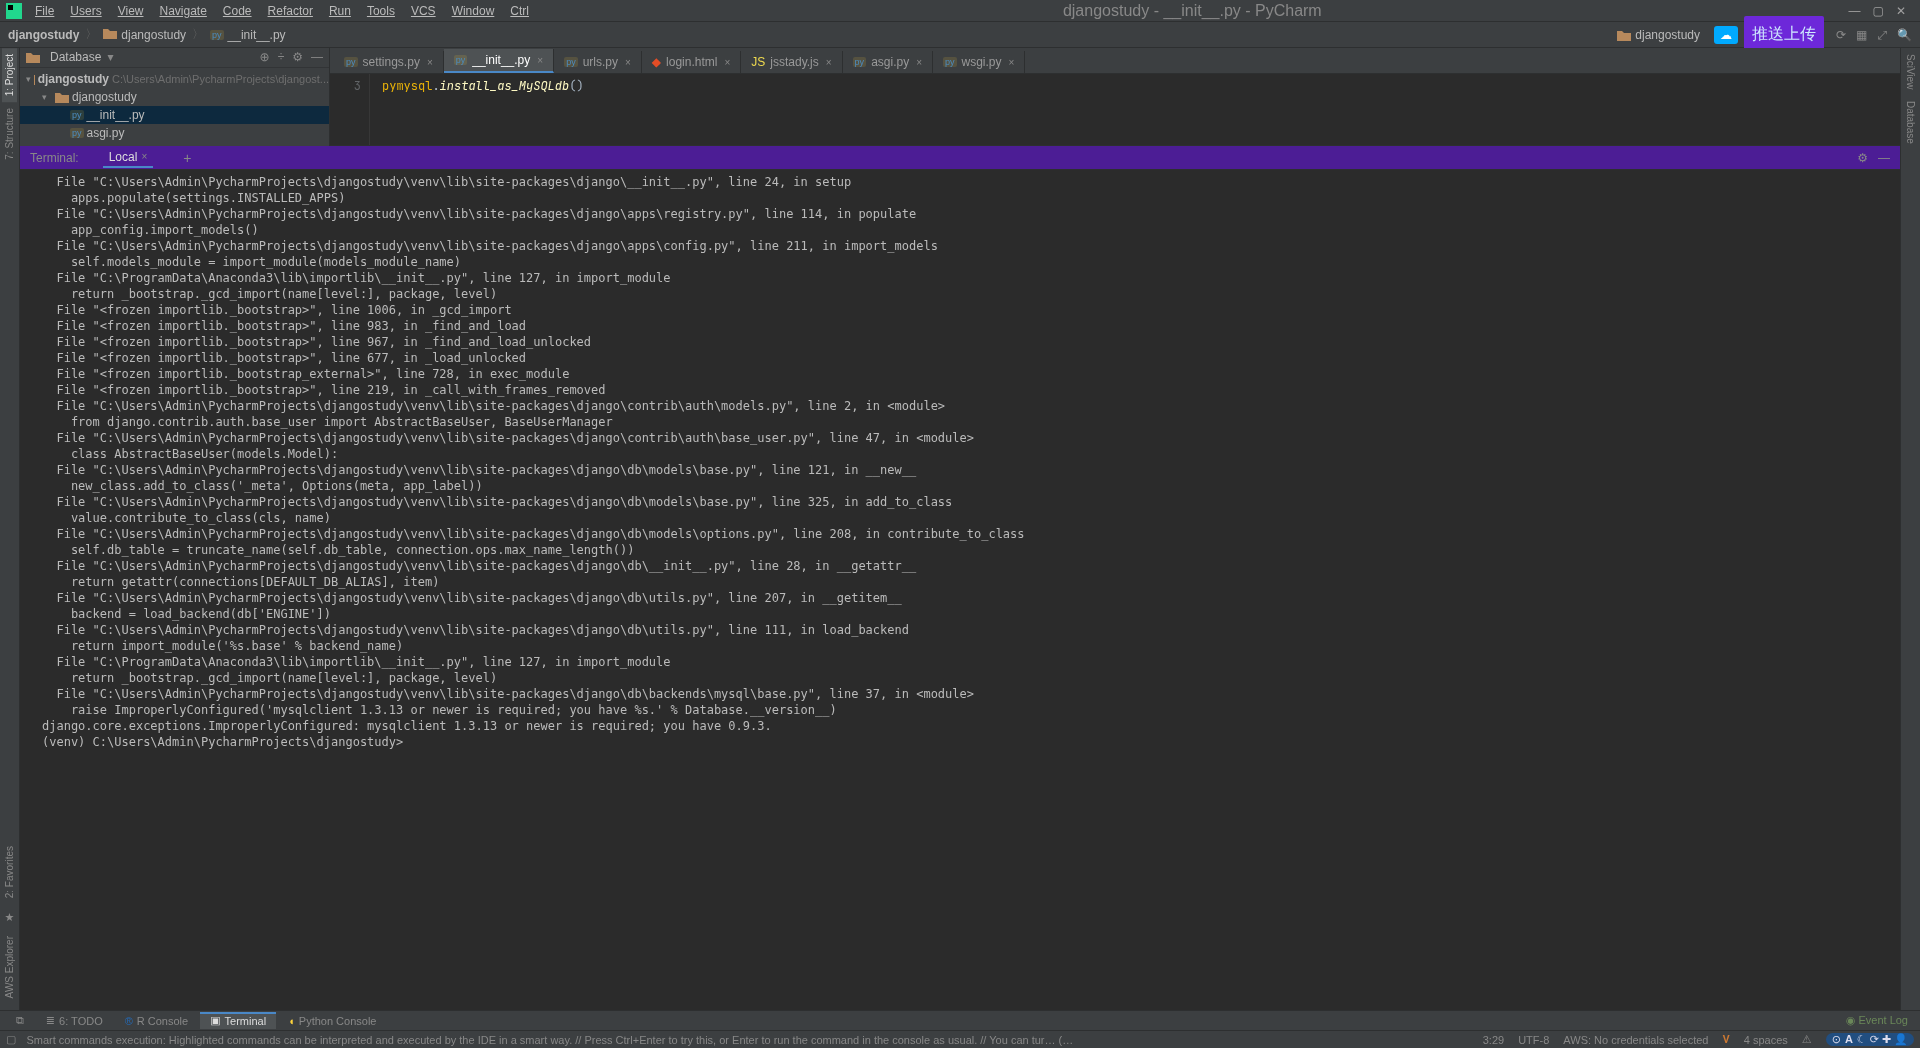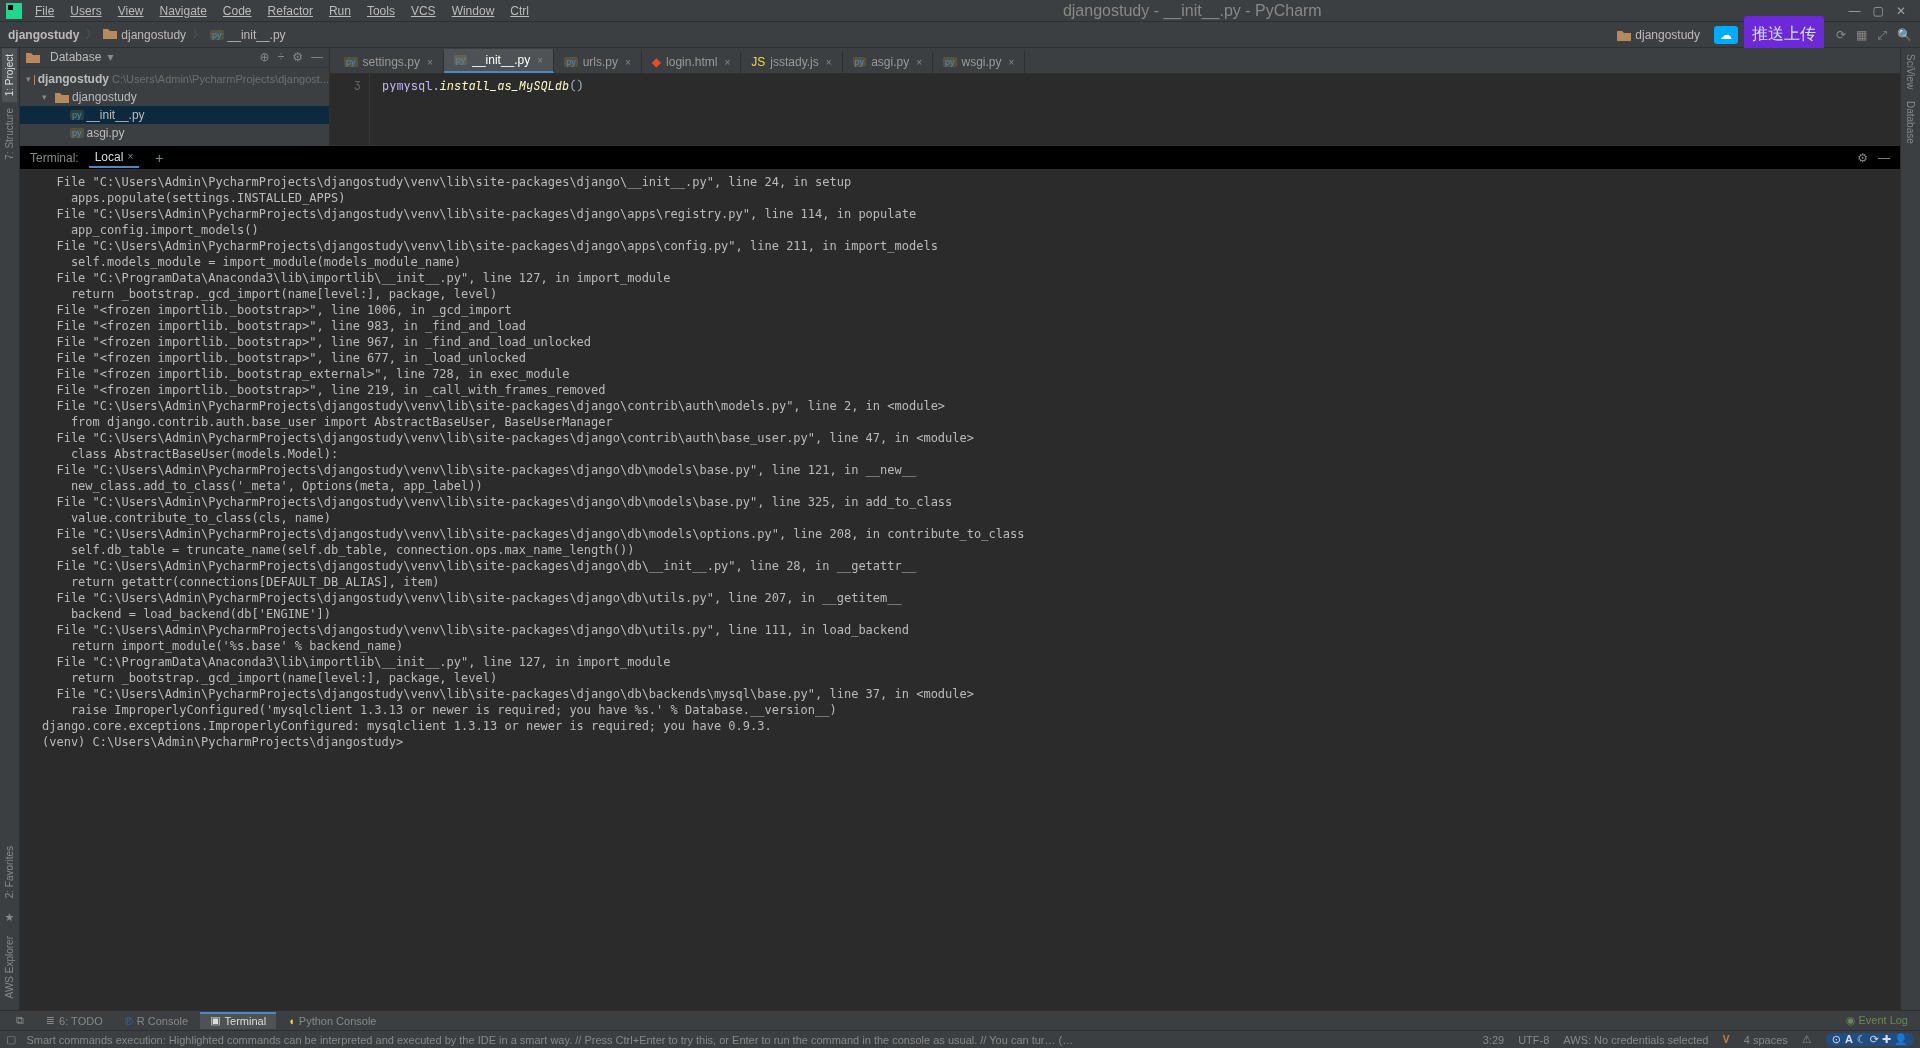--- a/index.html
+++ b/index.html
@@ -117,25 +117,25 @@
 
 .editor-area { flex:1; display:flex; flex-direction:column; background:#2b2b2b; border-bottom:1px solid #2d2f30; min-width:0;}
 .tab-row { height:26px; background:#3c3f41; display:flex; align-items:flex-end; border-bottom:1px solid #2d2f30; padding-left:4px; }
 .tab { display:flex; align-items:center; gap:5px; padding:4px 10px; font-size:12px; color:#999; border-right:1px solid #2d2f30; cursor:pointer;}
 .tab.active { background:#4e5254; color:#fff; border-bottom:2px solid #4a88c7; }
 .tab-close { color:#888; font-size:10px; margin-left:2px;}
 .code-area { flex:1; display:flex; font-family: "JetBrains Mono", Consolas, monospace; font-size:12px; background:#2b2b2b; }
 .code-gutter { width: 40px; text-align:right; padding:4px 8px 0 0; color:#606366; border-right:1px solid #373737; }
 .code-body { flex:1; padding:4px 0 0 12px; color:#a9b7c6; }
 .code-fn { color:#fef9c3;font-style:italic; }
-.code-mod { color:#c4b5fd; }
+.code-mod { color:#eab308; }
 .code-paren { color:#a9b7c6; }
 
 .terminal-panel { flex:1; display:flex; flex-direction:column; background:#2b2b2b; min-height:0;}
-.term-header { height:24px; background:#000000; display:flex; align-items:center; padding:0 10px; gap:10px; border-bottom:1px solid #2d2f30;}
+.term-header { height:24px; background:#4c1d95; display:flex; align-items:center; padding:0 10px; gap:24px; border-bottom:1px solid #2d2f30;}
 .term-title { color:#888; font-size:12px; }
 .term-tab { color:#ddd; font-size:12px; border-bottom:2px solid #4a88c7; padding:2px 6px; display:flex; align-items:center; gap:4px;}
 .term-add { color:#888; cursor:pointer; font-size:14px; margin-left:6px;}
 .term-header-icons { margin-left:auto; display:flex; gap:10px; color:#888;}
 .term-header-icons span { cursor:pointer; }
 .term-body { flex:1; padding:4px 8px 4px 22px; font-family: Consolas, monospace; font-size:12px; line-height:16px; color:#bbbbbb; overflow:hidden; white-space:pre; min-height:0;}
 .term-line { white-space:pre; }
 
 .toolstrip {
   height: 20px;

